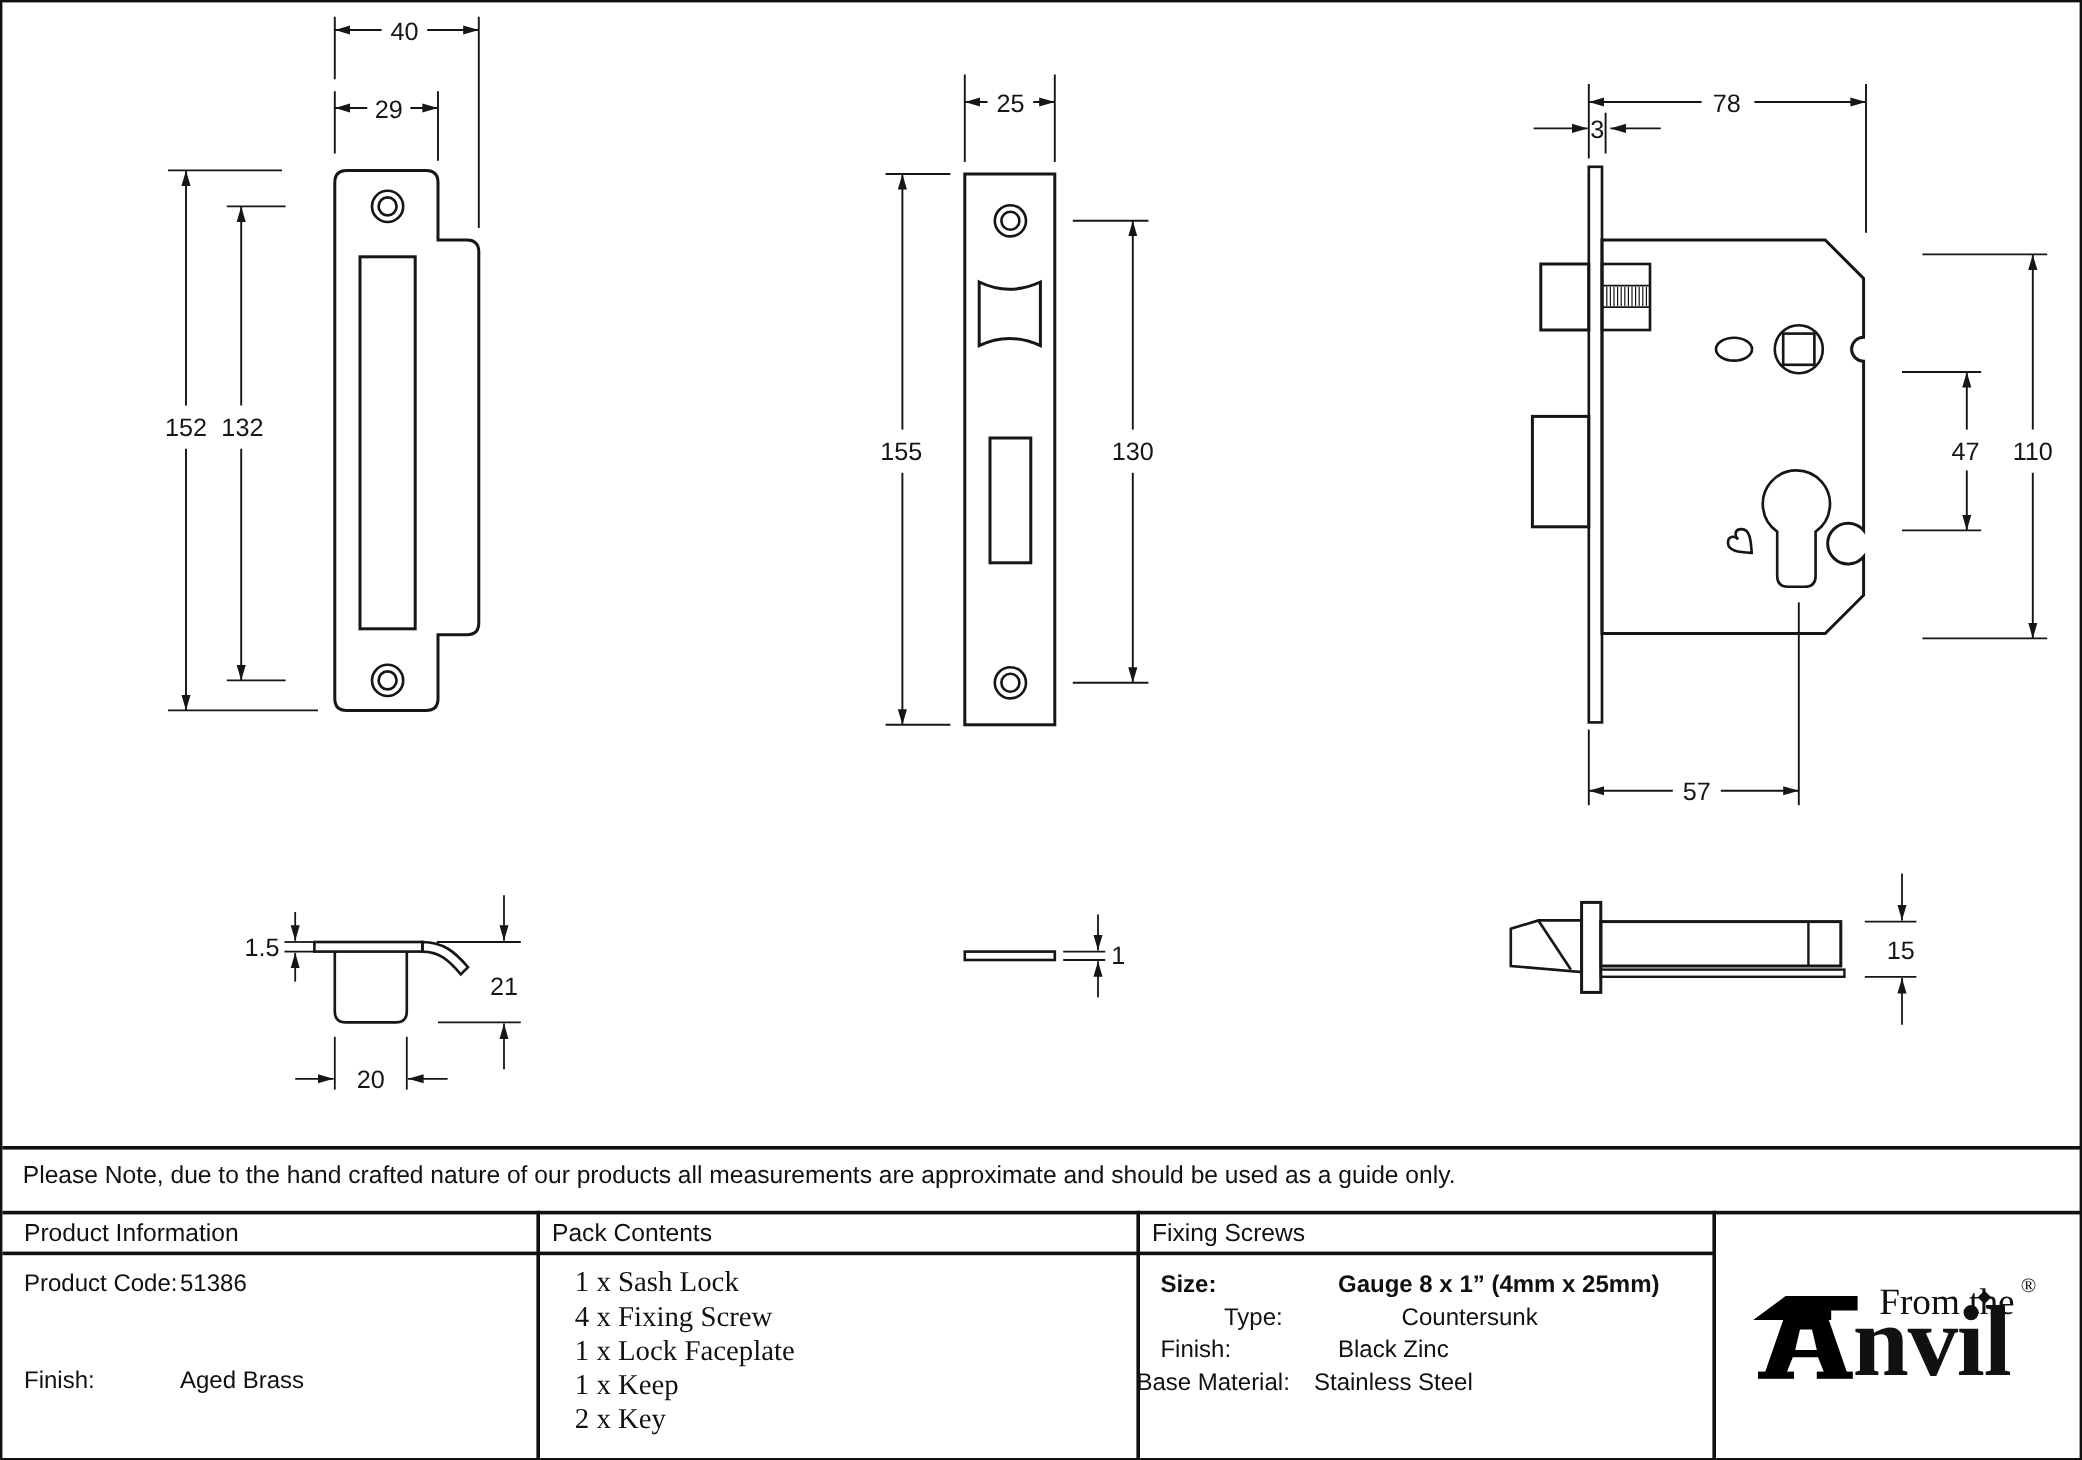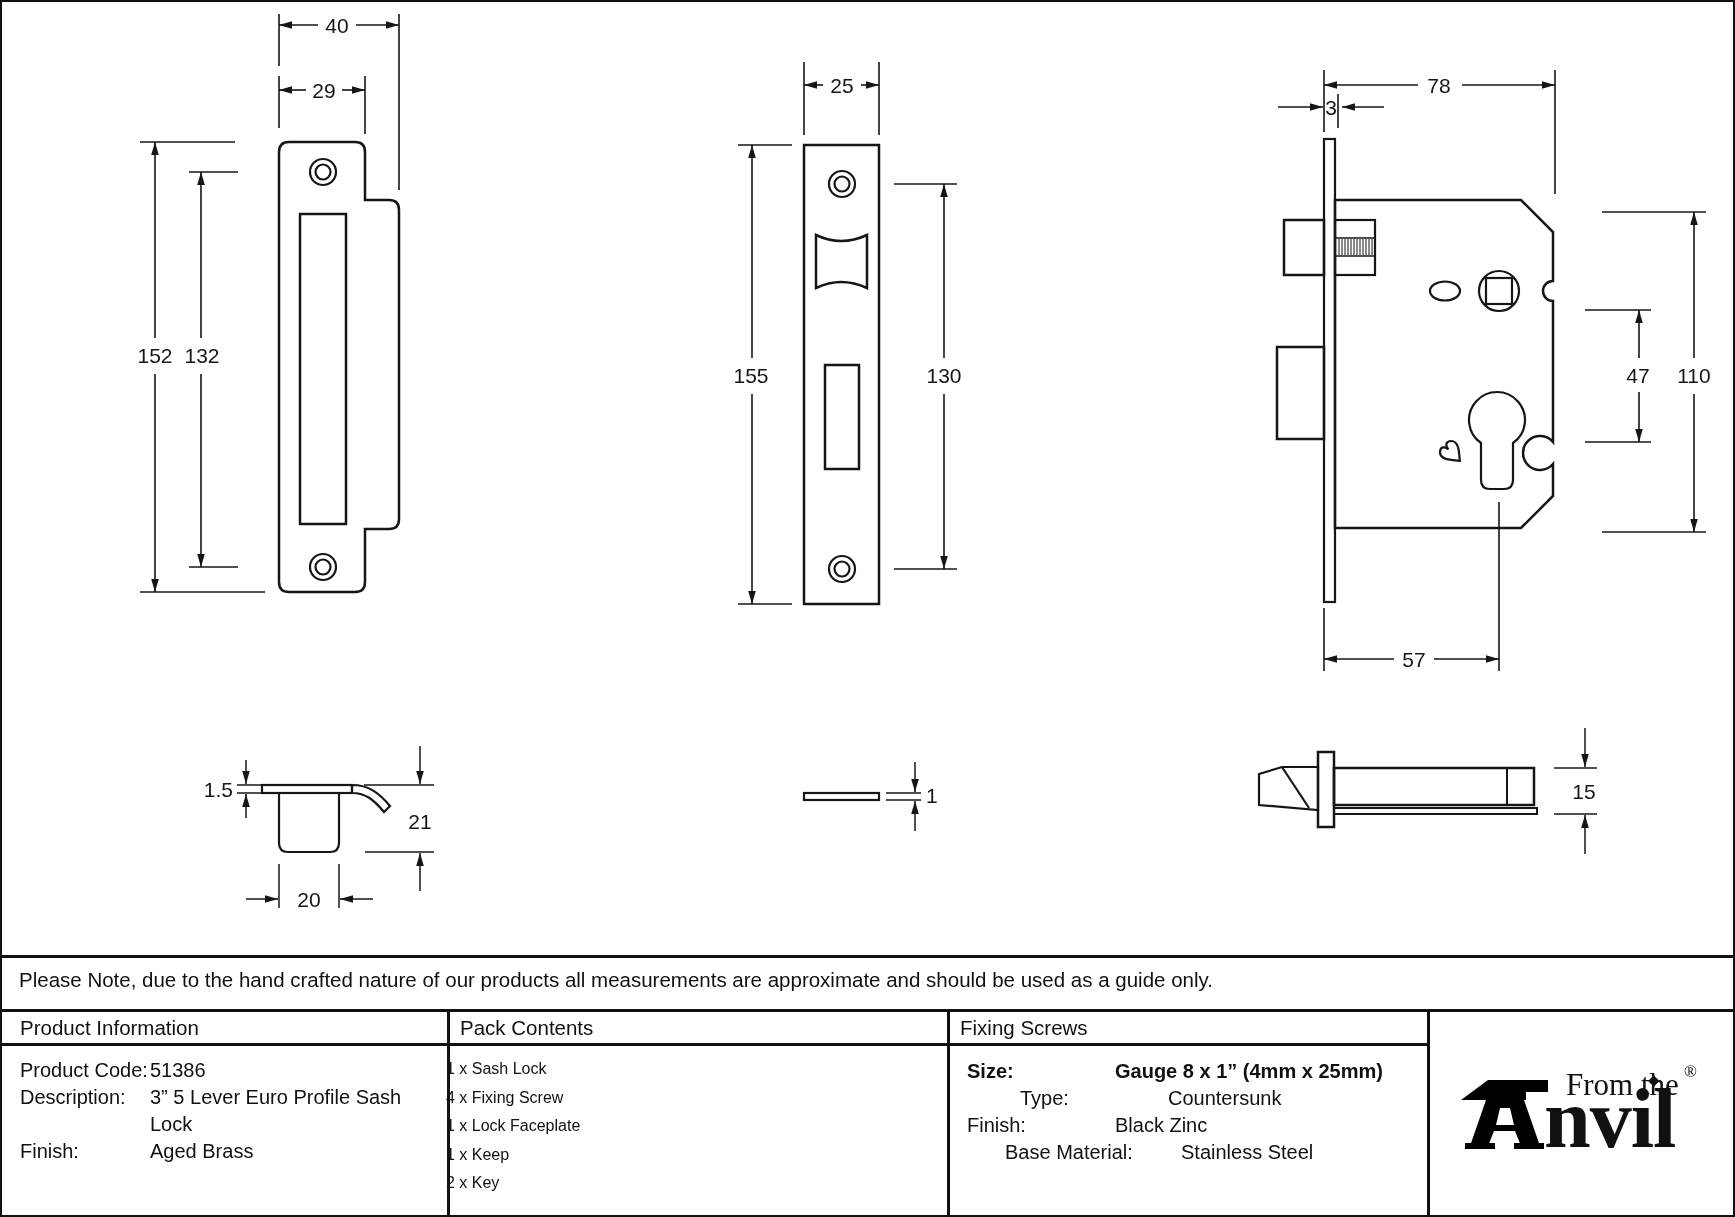--- a/index.html
+++ b/index.html
@@ -7,21 +7,21 @@
   .sheet{position:absolute;inset:0;border:2px solid #111;box-sizing:border-box;background:#fff;padding-left:20px;}
   svg text{font-family:"Liberation Sans",sans-serif;font-size:21px;fill:#161616;}
   .hline,.vline{position:absolute;background:#111;}
   .note-row{position:absolute;left:0;width:1735px;top:966px;padding-left:17px;font-size:20.5px;box-sizing:border-box;}
   .th{position:absolute;font-size:20.5px;}
   .kv-row{position:absolute;display:flex;font-size:20px;line-height:27px;}
   .kv-label{flex:0 0 130px;}
   .kv-value{width:285px;}
   .fx-label{flex:0 0 148px;}
   .fx-value{width:300px;}
-  .pack-list{position:absolute;left:444px;top:1053px;font-size:16px;line-height:28.5px;}
+  .pack-list{position:absolute;left:477px;top:1053px;font-size:24px;line-height:28.5px;font-family:Liberation Serif, serif;}
   .logo-cell{position:absolute;left:1428px;top:1010px;width:305px;height:236px;}
   .logo-brand{position:absolute;left:114px;top:65px;font-family:"Liberation Serif",serif;font-size:84px;line-height:84px;font-weight:bold;letter-spacing:-1px;}
   .logo-prefix{position:absolute;left:136px;top:55px;font-family:"Liberation Serif",serif;font-size:31px;}
   .logo-diamond{position:absolute;left:218px;top:59px;font-size:15px;}
   .logo-reg{position:absolute;left:254px;top:50px;font-family:"Liberation Serif",serif;font-size:17px;}
 </style>
 </head>
 <body>
 
 <div class="sheet">
@@ -249,24 +249,20 @@
   <div class="vline" style="left:445px;top:1007px;height:208px;width:3px;"></div>
   <div class="vline" style="left:945px;top:1007px;height:208px;width:3px;"></div>
   <div class="vline" style="left:1425px;top:1007px;height:208px;width:3px;"></div>
 
   
   <div class="th" style="left:18px;top:1014px;text-align:right;">Product Information</div>
   <div class="kv-row" style="left:18px;top:1055px;">
     <span class="kv-label">Product Code:</span>
     <span class="kv-value">51386</span>
   </div>
-  <div class="kv-row" style="left:18px;top:1082px;">
-    <span class="kv-label">Description:</span>
-    <span class="kv-value">3” 5 Lever Euro Profile Sash Lock</span>
-  </div>
   <div class="kv-row" style="left:18px;top:1136px;">
     <span class="kv-label">Finish:</span>
     <span class="kv-value">Aged Brass</span>
   </div>
 
   
   <div class="th" style="left:458px;top:1014px;text-align:center;">Pack Contents</div>
   <div class="pack-list">
     <div>1 x Sash Lock</div>
     <div>4 x Fixing Screw</div>
@@ -282,21 +278,21 @@
     <span class="fx-value">Gauge 8 x 1” (4mm x 25mm)</span>
   </div>
   <div class="kv-row" style="left:1018px;top:1083px;justify-content:flex-end;">
     <span class="fx-label">Type:</span>
     <span class="fx-value">Countersunk</span>
   </div>
   <div class="kv-row" style="left:965px;top:1110px;">
     <span class="fx-label">Finish:</span>
     <span class="fx-value">Black Zinc</span>
   </div>
-  <div class="kv-row" style="left:1003px;top:1137px;gap:28px;">
+  <div class="kv-row" style="left:945px;top:1137px;">
     <span class="fx-label">Base Material:</span>
     <span class="fx-value">Stainless Steel</span>
   </div>
 
   
   <div class="logo-cell">
     <svg style="position:absolute;left:30px;top:62px;" width="90" height="76" viewBox="0 0 90 76">
       <path fill="#000" d="M1,26 L28,6 L88,6 L88,18 L66,18 L66,26 Z"></path>
       <path fill="#000" fill-rule="evenodd" d="M26,26 L64,26 L80,72 L61,72 L55,57 L34,57 L28,72 L10,72 Z M40,34 L50,34 L54,51 L36,51 Z"></path>
       <rect fill="#000" x="5" y="69" width="30" height="6"></rect>

